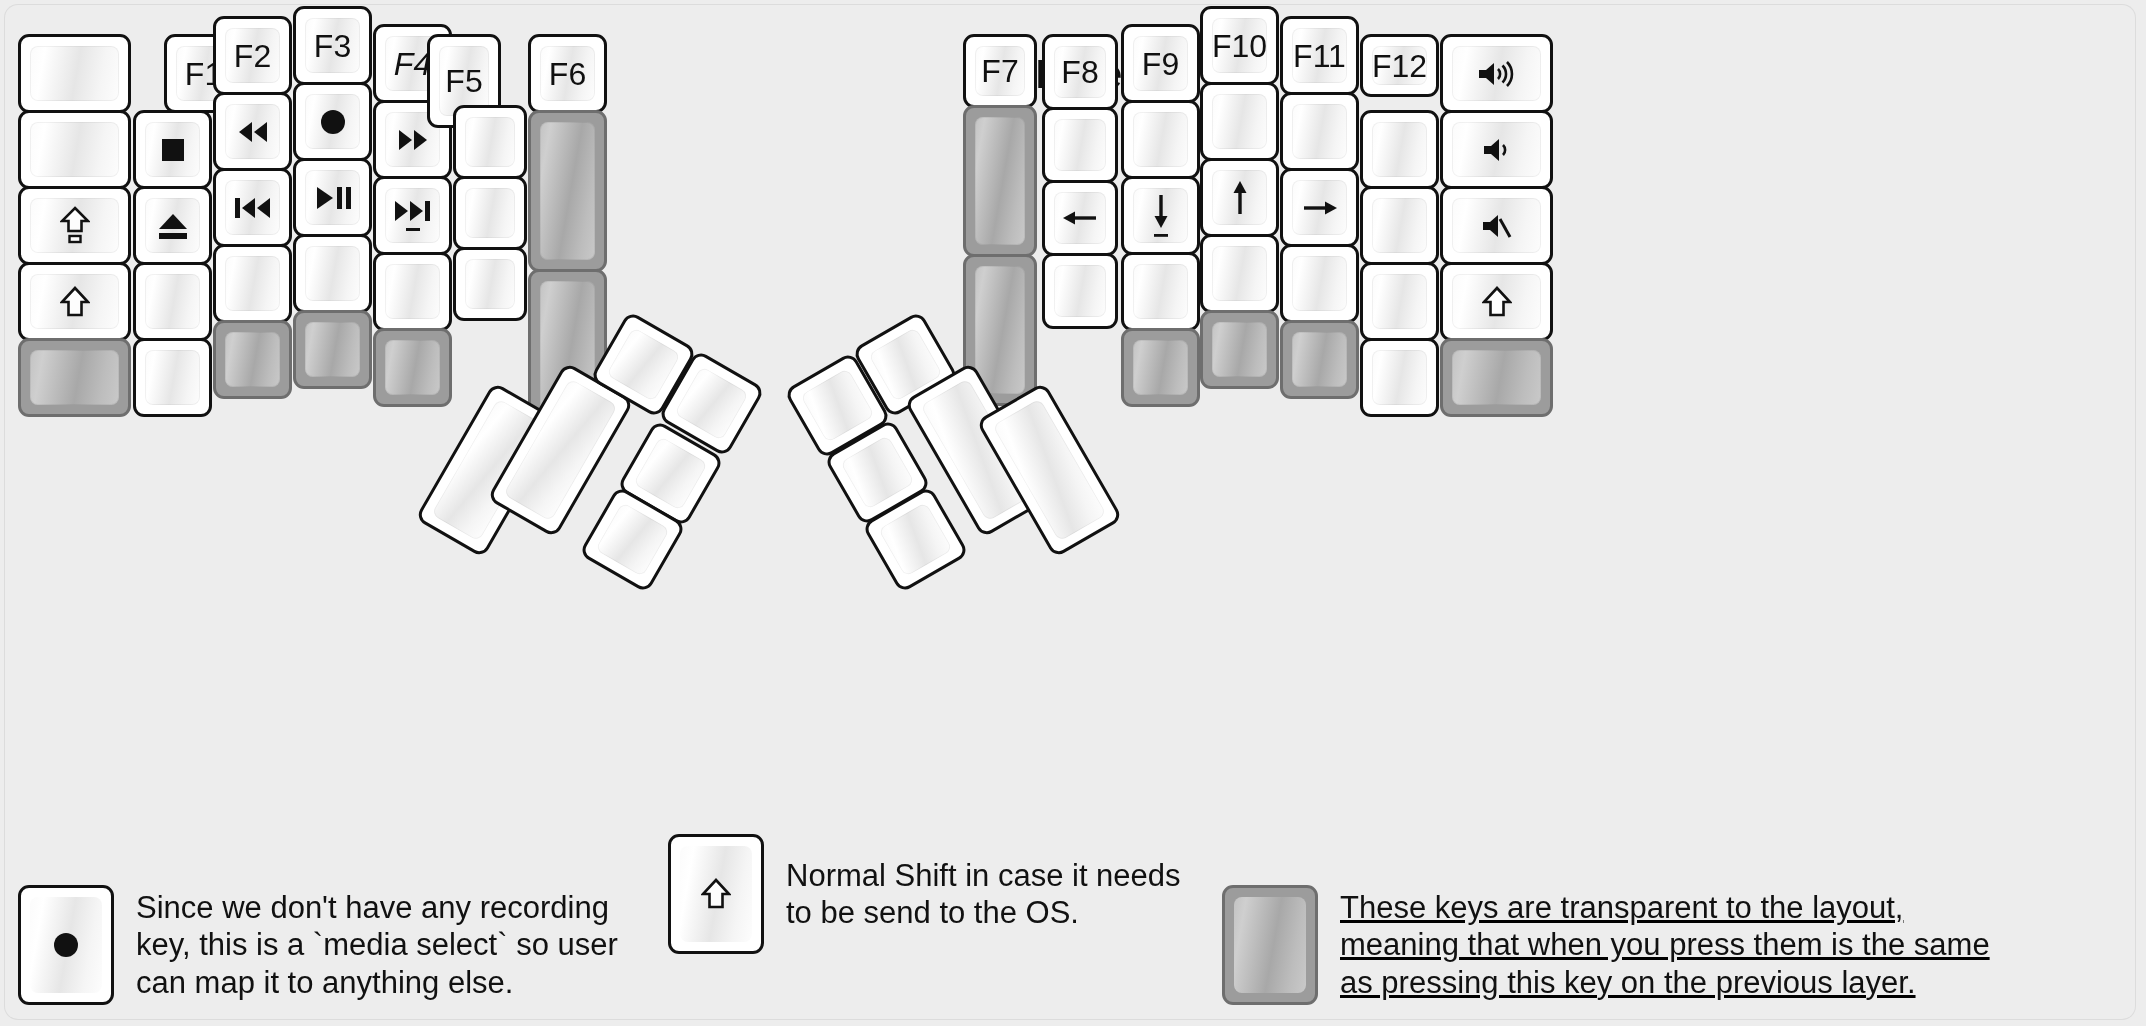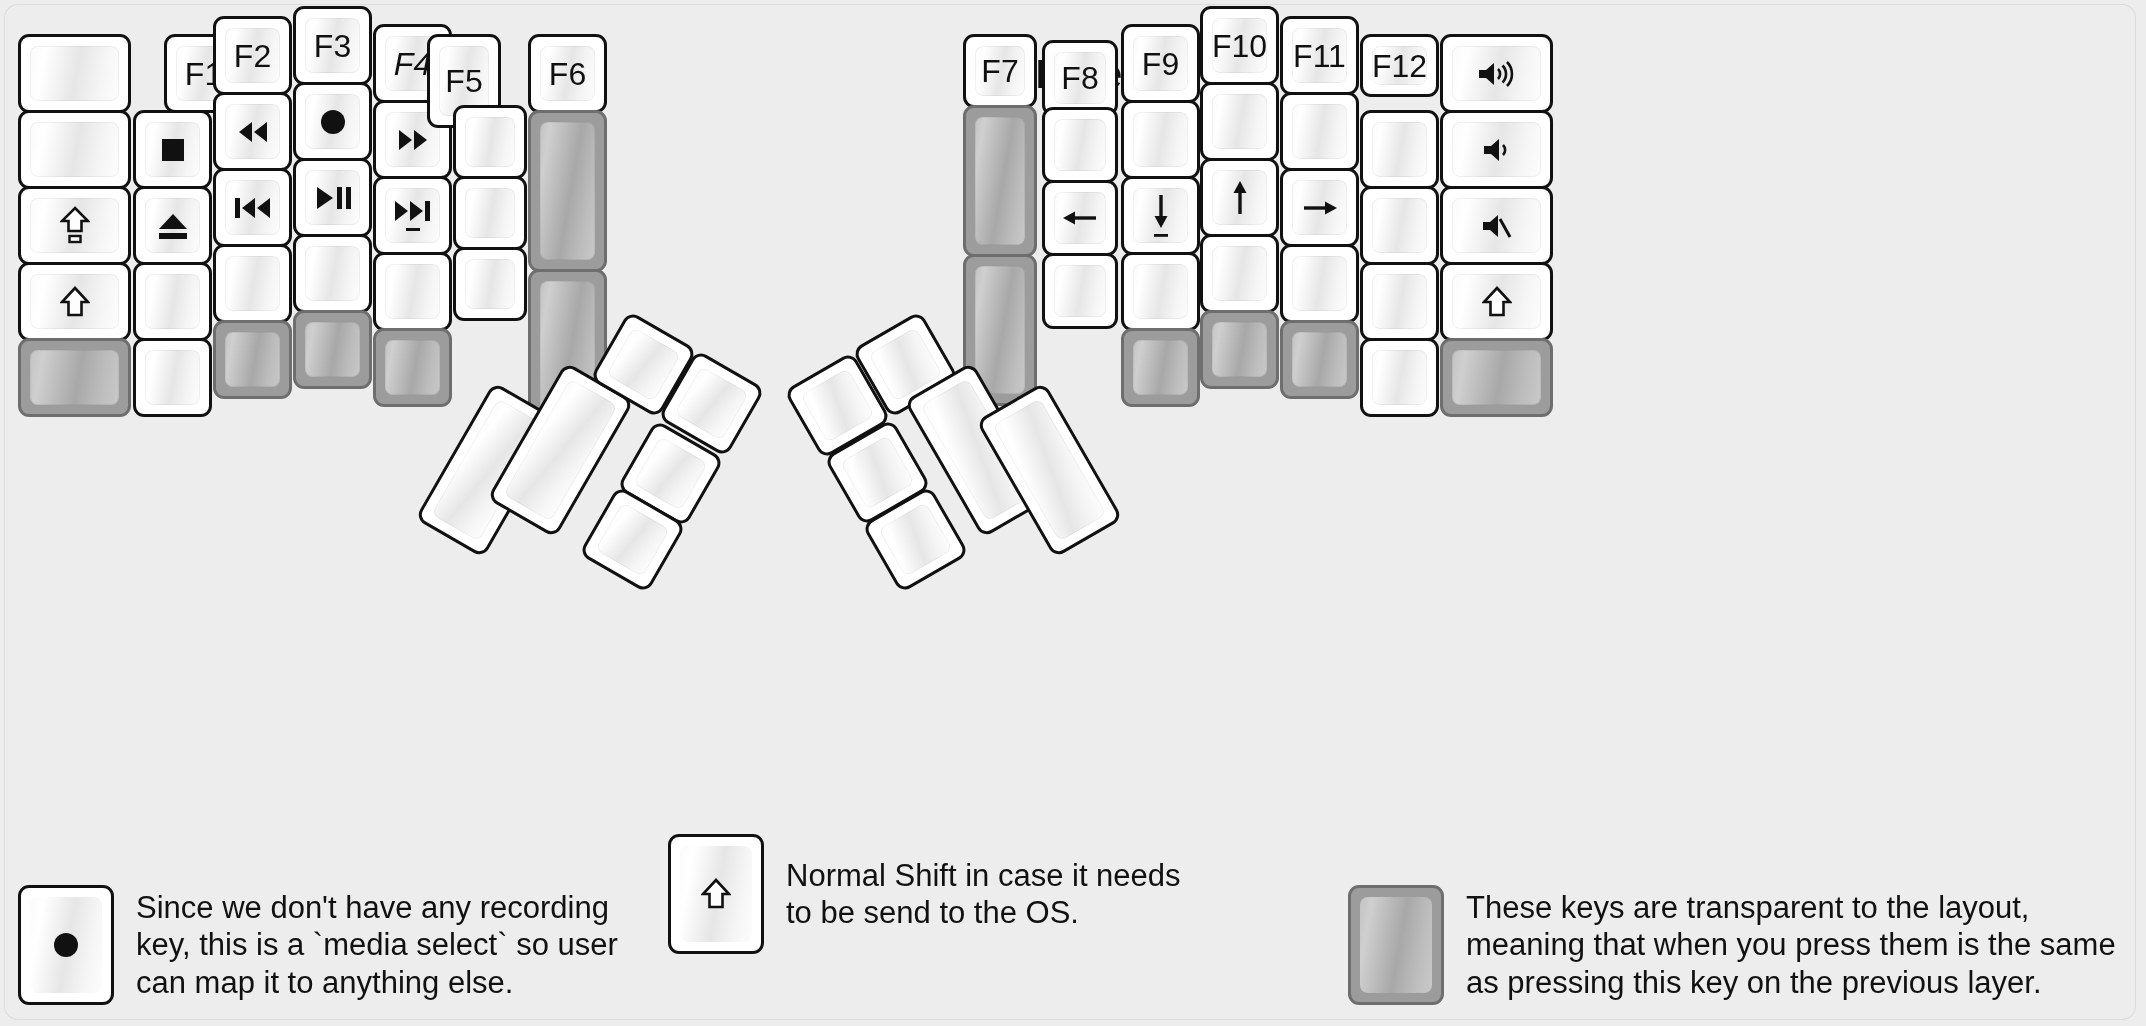--- a/index.html
+++ b/index.html
@@ -295,21 +295,21 @@
         <div class="cap">
           <span class="legend">F7</span>
         </div>
       </div>
       <div class="key trans" style="left: 963px; top: 105px; width: 74px; height: 152px;">
         <div class="cap"></div>
       </div>
       <div class="key trans" style="left: 963px; top: 254px; width: 74px; height: 152px;">
         <div class="cap"></div>
       </div>
-      <div class="key" style="left: 1042px; top: 40px; width: 76px; height: 76px;">
+      <div class="key" style="left: 1042px; top: 34px; width: 76px; height: 76px;">
         <div class="cap">
           <span class="legend">F8</span>
         </div>
       </div>
       <div class="key" style="left: 1042px; top: 107px; width: 76px; height: 76px;">
         <div class="cap"></div>
       </div>
       <div class="key" style="left: 1042px; top: 180px; width: 76px; height: 76px;">
         <div class="cap">
           <span class="legend sym">
@@ -521,21 +521,21 @@
             <span class="legend sym">
               <svg class="gsvg" width="30" height="32" viewBox="0 0 30 32">
                 <path d="M15 2 L28 16 L21.5 16 L21.5 29 L8.5 29 L8.5 16 L2 16 Z" fill="#fdfdfd" stroke="#111" stroke-width="2.6" stroke-linejoin="miter"></path>
               </svg>
             </span>
           </div>
         </div>
         <div class="legend-text">Normal Shift in case it needs
 to be send to the OS.</div>
       </div>
-      <div class="legend-row" style="left: 1348px; top: 885px;">
+      <div class="legend-row" style="left: 1222px; top: 885px; text-decoration: underline;">
         <div class="legend-key trans">
           <div class="cap"></div>
         </div>
         <div class="legend-text">These keys are transparent to the layout,
 meaning that when you press them is the same
 as pressing this key on the previous layer.</div>
       </div>
     </div>
 </div>
 

